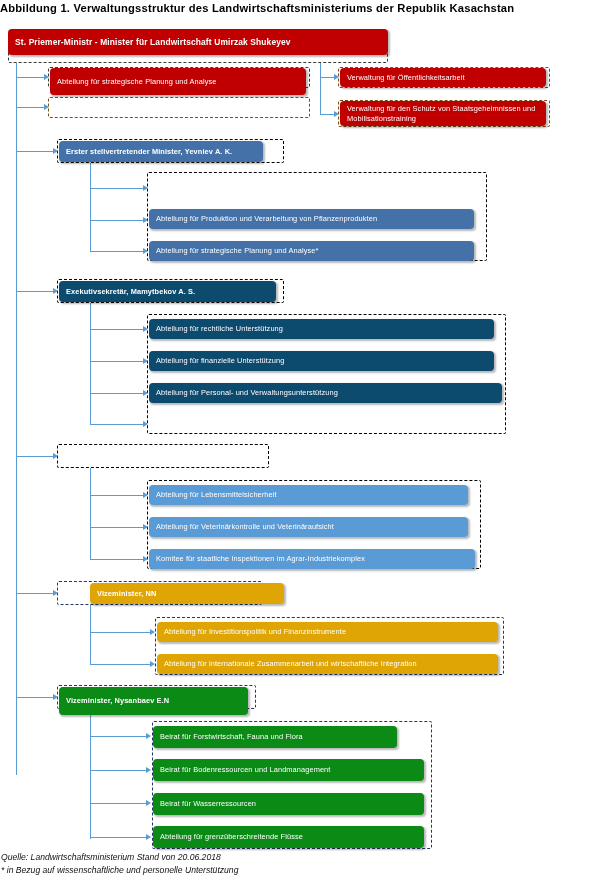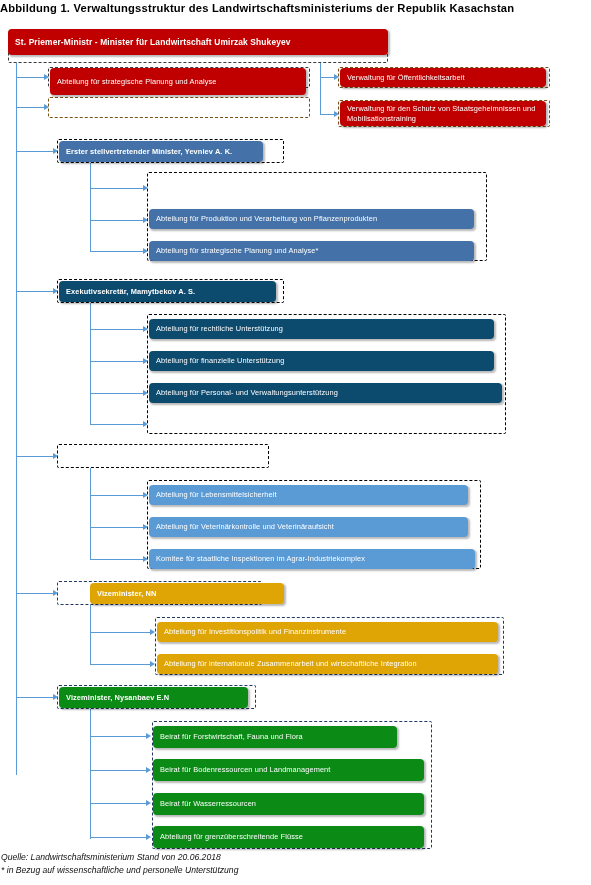--- a/index.html
+++ b/index.html
@@ -197,21 +197,21 @@
   <div class="node grey" style="left:149px; top:351px; width:345px; height:20px;">Abteilung für finanzielle Unterstützung</div>
 
   <div class="node blue2" style="left:149px; top:485px; width:319px; height:20px;">Abteilung für Lebensmittelsicherheit</div>
   <div class="node blue2" style="left:149px; top:517px; width:319px; height:20px;">Abteilung für Veterinärkontrolle und Veterinäraufsicht</div>
   <div class="node blue2" style="left:149px; top:549px; width:326px; height:20px;">Komitee für staatliche Inspektionen im Agrar-Industriekomplex</div>
 
   <div class="node gold lead" style="left:59px; top:583px; width:194px; height:21px;margin-left:31px;">Vizeminister, NN</div>
   <div class="node gold" style="left:157px; top:622px; width:341px; height:20px;">Abteilung für Investitionspolitik und Finanzinstrumente</div>
   <div class="node gold" style="left:157px; top:654px; width:341px; height:20px;">Abteilung für internationale Zusammenarbeit und wirtschaftliche Integration</div>
 
-  <div class="node green lead" style="left:59px; top:687px; width:189px; height:21px;">Vizeminister, Nysanbaev E.N</div>
+  <div class="node green lead" style="left:59px; top:687px; width:189px; height:28px;">Vizeminister, Nysanbaev E.N</div>
   <div class="node green" style="left:153px; top:726px; width:244px; height:22px;">Beirat für Forstwirtschaft, Fauna und Flora</div>
   <div class="node green" style="left:153px; top:759px; width:271px; height:22px;">Beirat für Bodenressourcen und Landmanagement</div>
   <div class="node green" style="left:153px; top:793px; width:271px; height:22px;">Beirat für Wasserressourcen</div>
   <div class="node green" style="left:153px; top:826px; width:271px; height:22px;">Abteilung für grenzüberschreitende Flüsse</div>
 
   <div class="footnote f1">Quelle: Landwirtschaftsministerium Stand von 20.06.2018</div>
   <div class="footnote f2">* in Bezug auf wissenschaftliche und personelle Unterstützung</div>
 
 </div>
 

